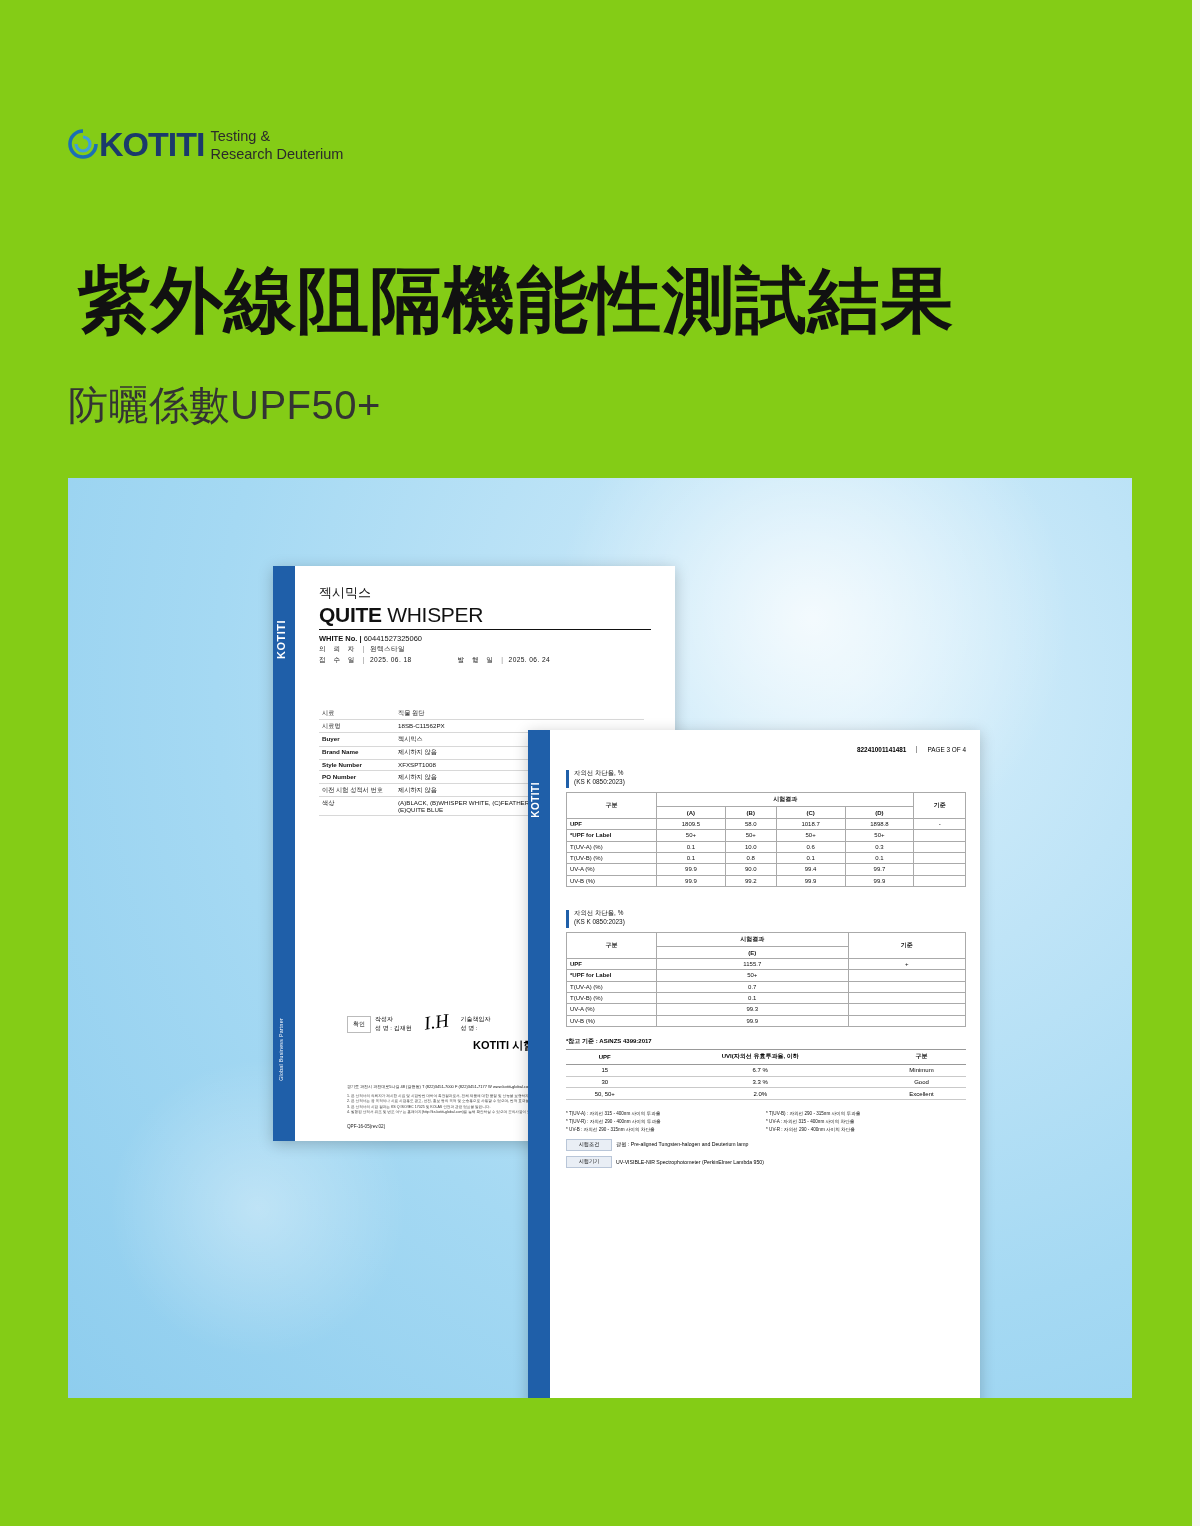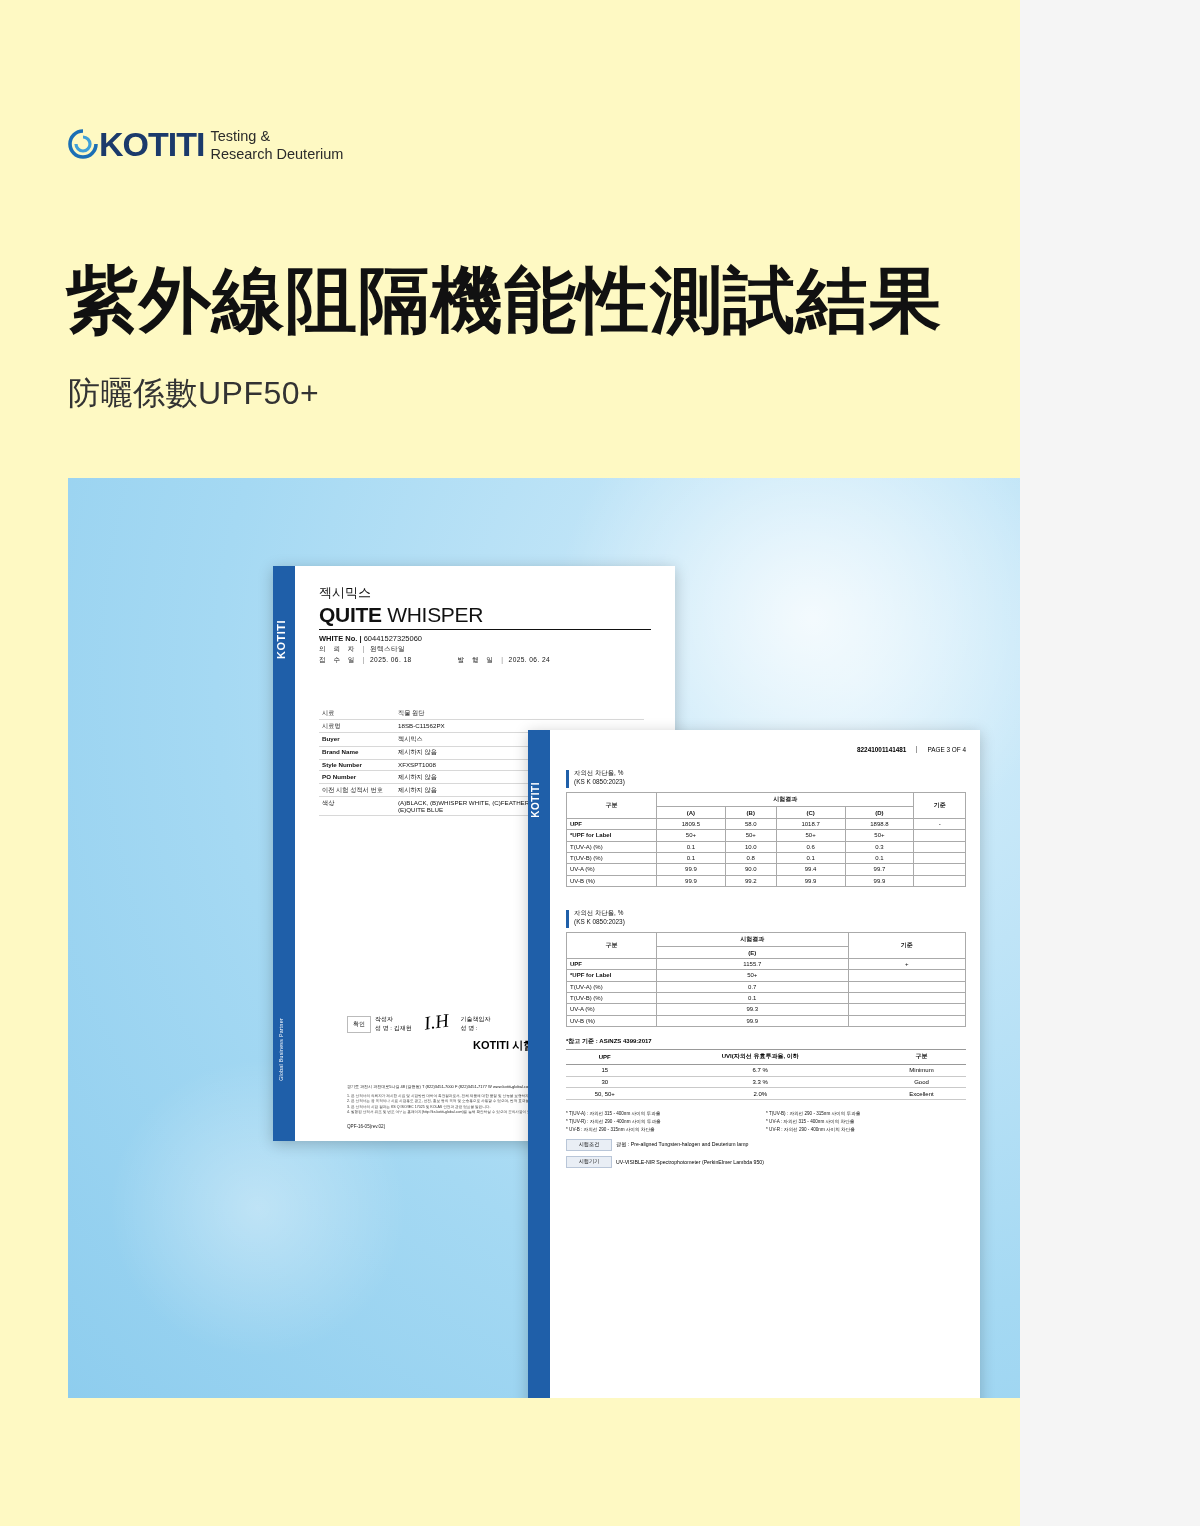--- a/index.html
+++ b/index.html
@@ -3,23 +3,23 @@
 <meta charset="utf-8">
 <style>
   * { box-sizing: border-box; }
   html, body {
     margin: 0; padding: 0;
     background: #f5f5f5;
     font-family: "Liberation Sans", sans-serif;
   }
   .page {
     position: relative;
-    width: 1020px;
+    width: 1192px;
     height: 1526px;
-    background: #fef9c3;
+    background: #84cc16;
     overflow: hidden;
   }
 
   
   .brand {
     position: absolute;
     left: 68px; top: 125px;
     display: flex;
     align-items: center;
     gap: 6px;
@@ -42,32 +42,32 @@
   .brand-logo .k-swirl svg { display: block; }
   .brand-sub {
     font-size: 14.5px;
     line-height: 1.25;
     color: #2b2b2b;
     padding-top: 2px;
   }
 
   .headline {
     position: absolute;
-    left: 66px; top: 205px;
+    left: 78px; top: 205px;
     font-size: 72px;
     font-weight: bold;
     color: #111;
     letter-spacing: 1px;
     white-space: nowrap;
     font-family: Liberation Mono, monospace;
   }
   .subheadline {
     position: absolute;
     left: 68px; top: 345px;
-    font-size: 32px;
+    font-size: 40px;
     color: #333;
     font-weight: normal;
     letter-spacing: 0.5px;
   }
 
   
   .panel {
     position: absolute;
     left: 68px; top: 478px;
     width: 1064px; height: 920px;

